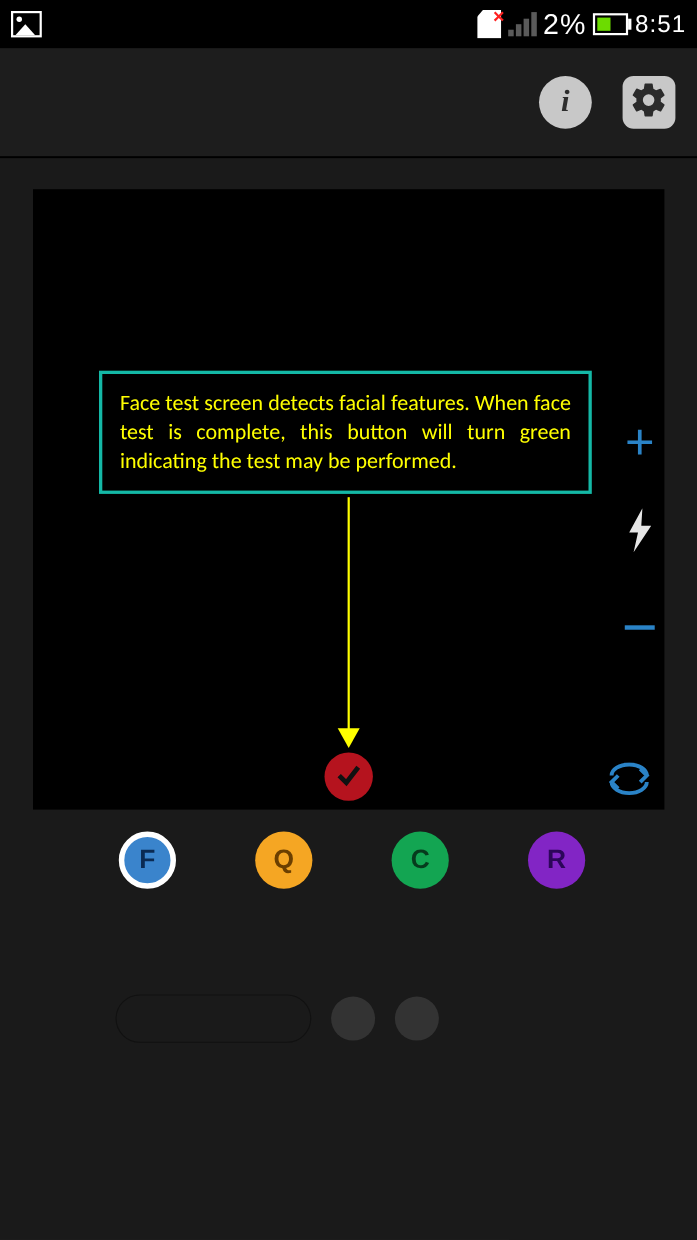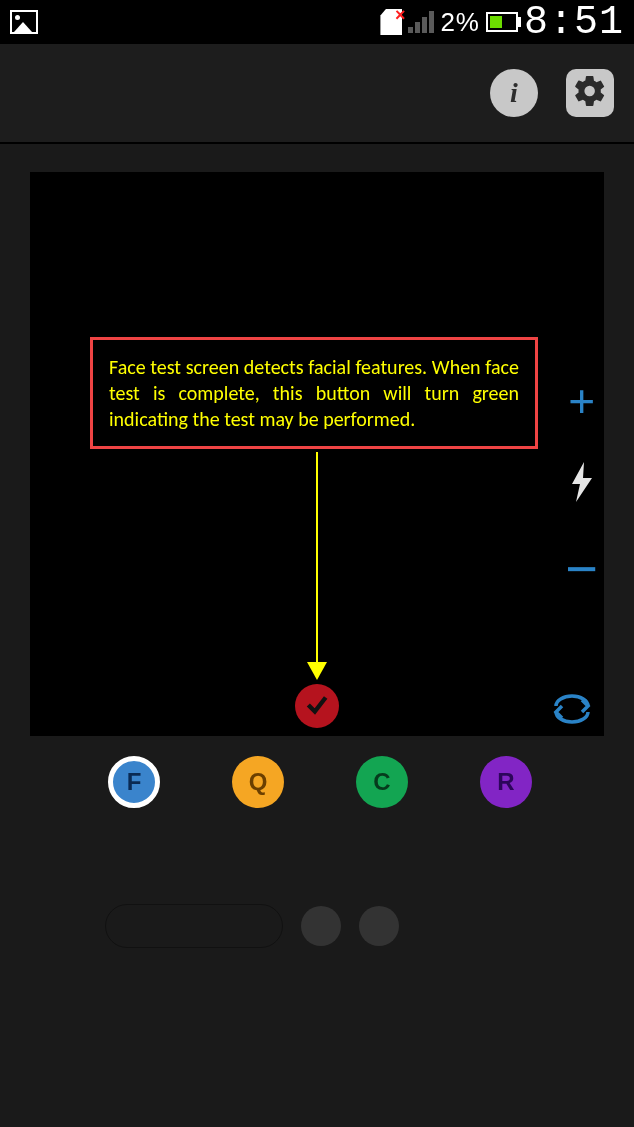--- a/index.html
+++ b/index.html
@@ -78,21 +78,21 @@
   .camera-view {
     margin: 0 28px;
     background: #000;
     height: 564px;
     position: relative;
   }
 
   .callout {
     position: absolute;
     top: 165px; left: 60px; right: 66px;
-    border: 3px solid #ef4444;
+    border: 3px solid #14b8a6;
     padding: 14px 16px;
     color: #ffff00;
     font-size: 20px;
     line-height: 1.3;
     text-align: justify;
     font-family: Calibri, Arial, sans-serif;
   }
 
   .arrow-line {
     position: absolute;
@@ -177,21 +177,21 @@
       <div class="sd-x">×</div>
     </div>
     <div class="signal">
       <div class="bar b1"></div>
         <div class="bar b2"></div>
         <div class="bar b3"></div>
         <div class="bar b4"></div>
     </div>
     <span>2%</span>
     <span class="battery-icon"></span>
-    <span style="font-size:40px;font-family:Liberation Mono, monospace;">8:51</span>
+    <span style="font-size:22px;">8:51</span>
   </div>
 </div>
 
 <div class="app-bar">
   <div class="info-btn">
     <span>i</span>
   </div>
   <div class="gear-btn">
     <span>
       <svg viewBox="0 0 24 24">

